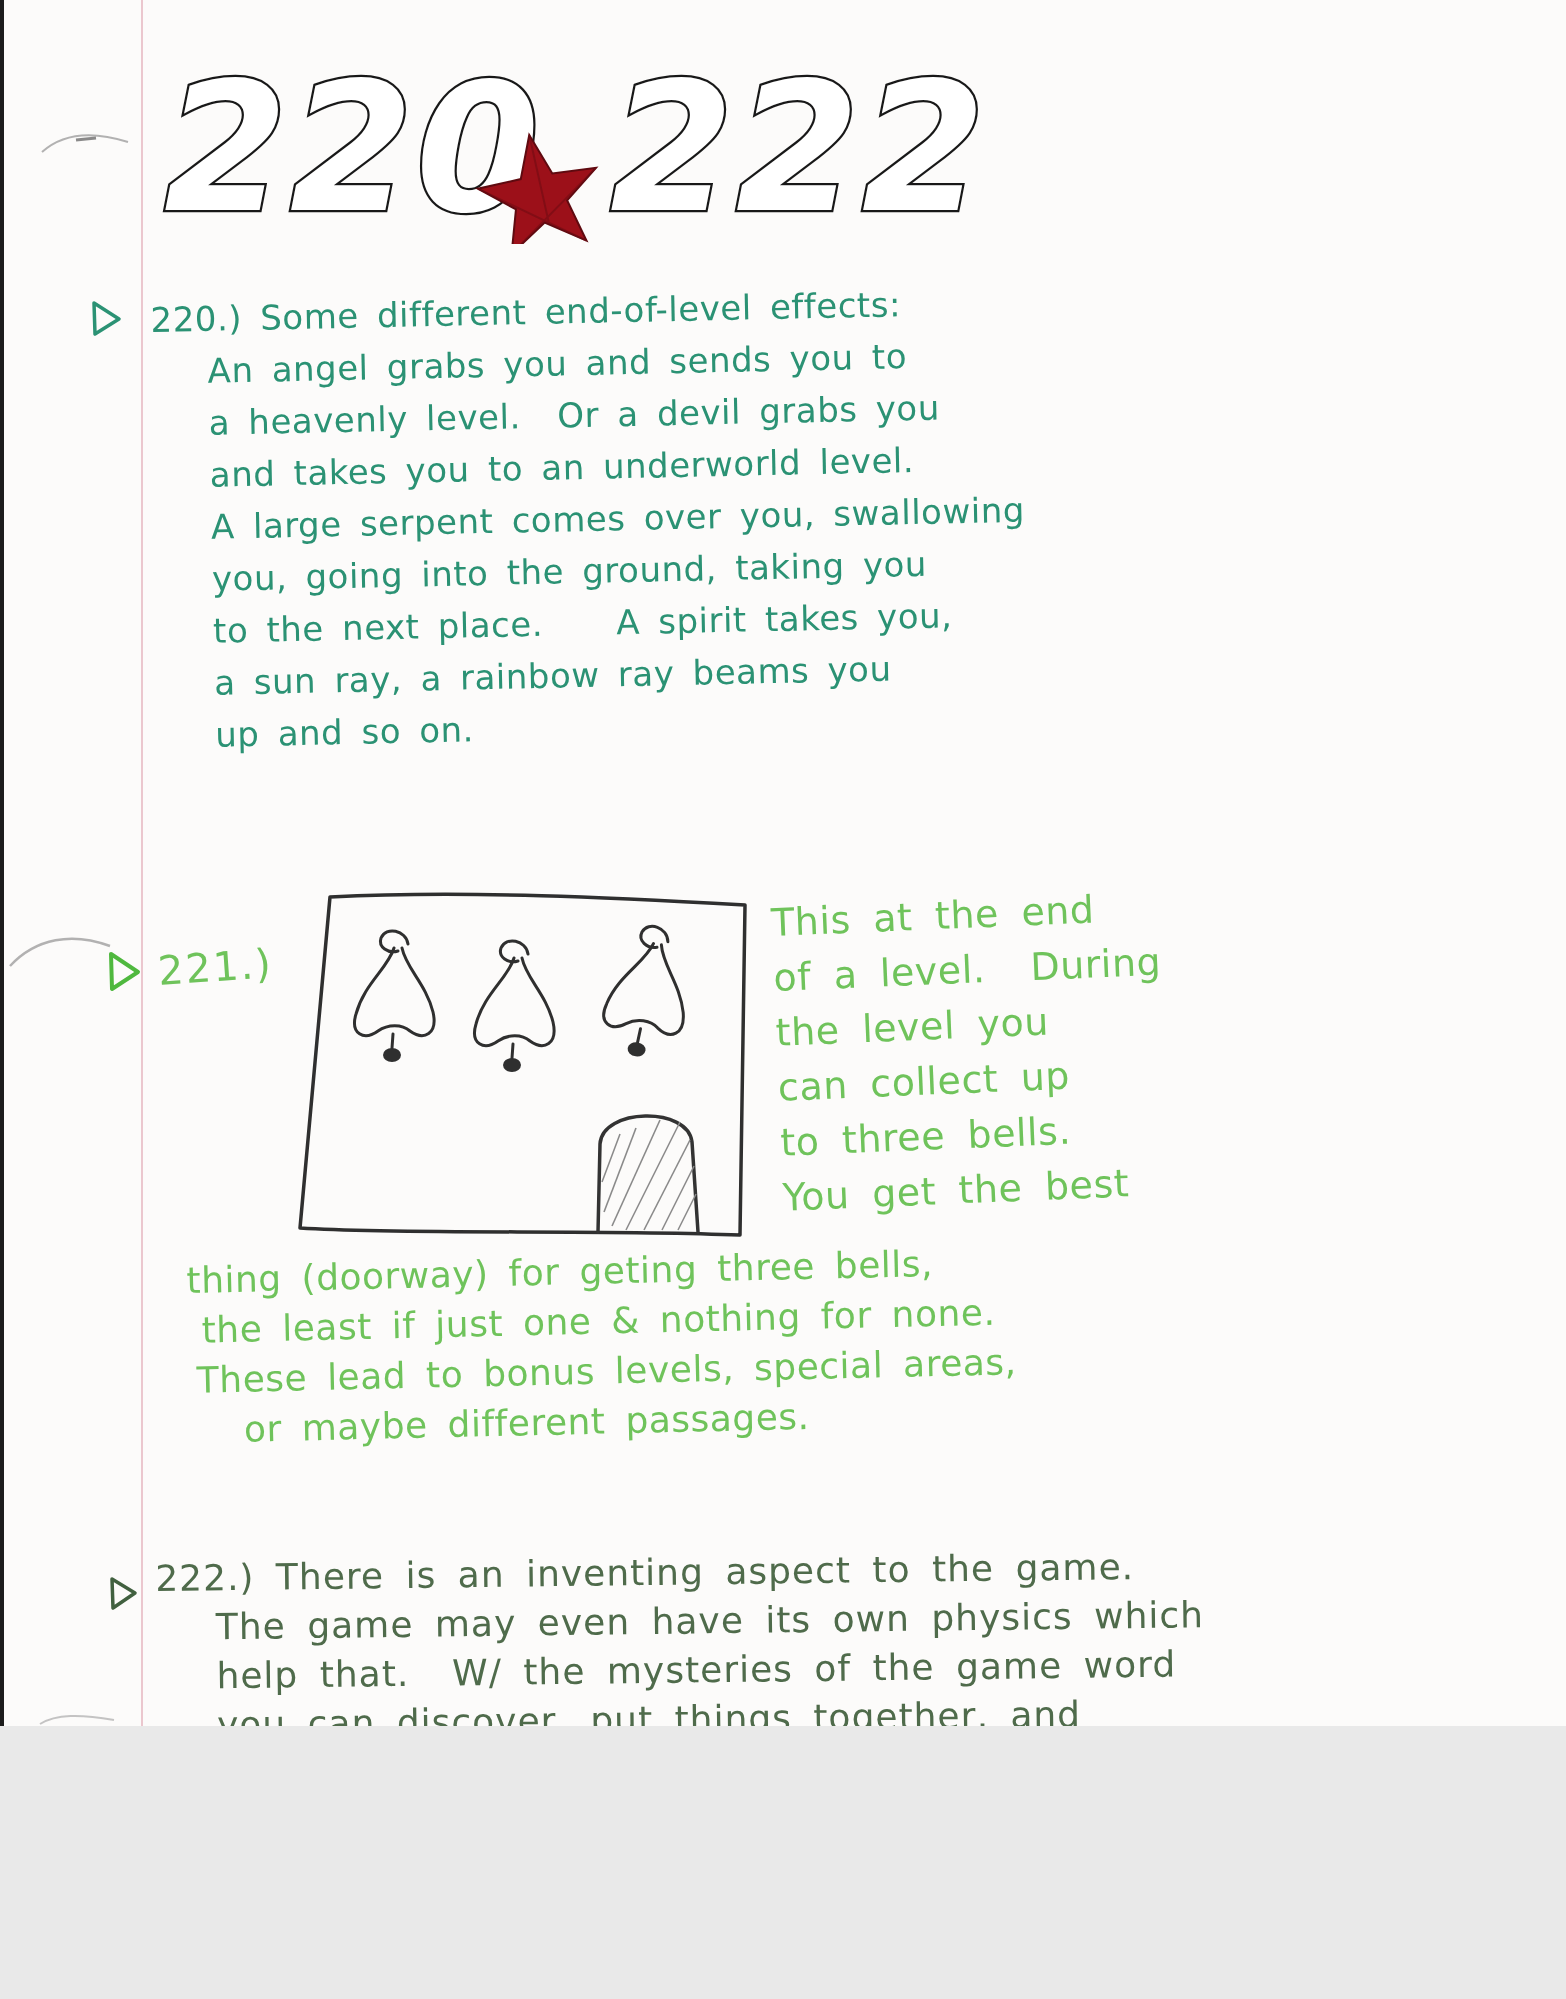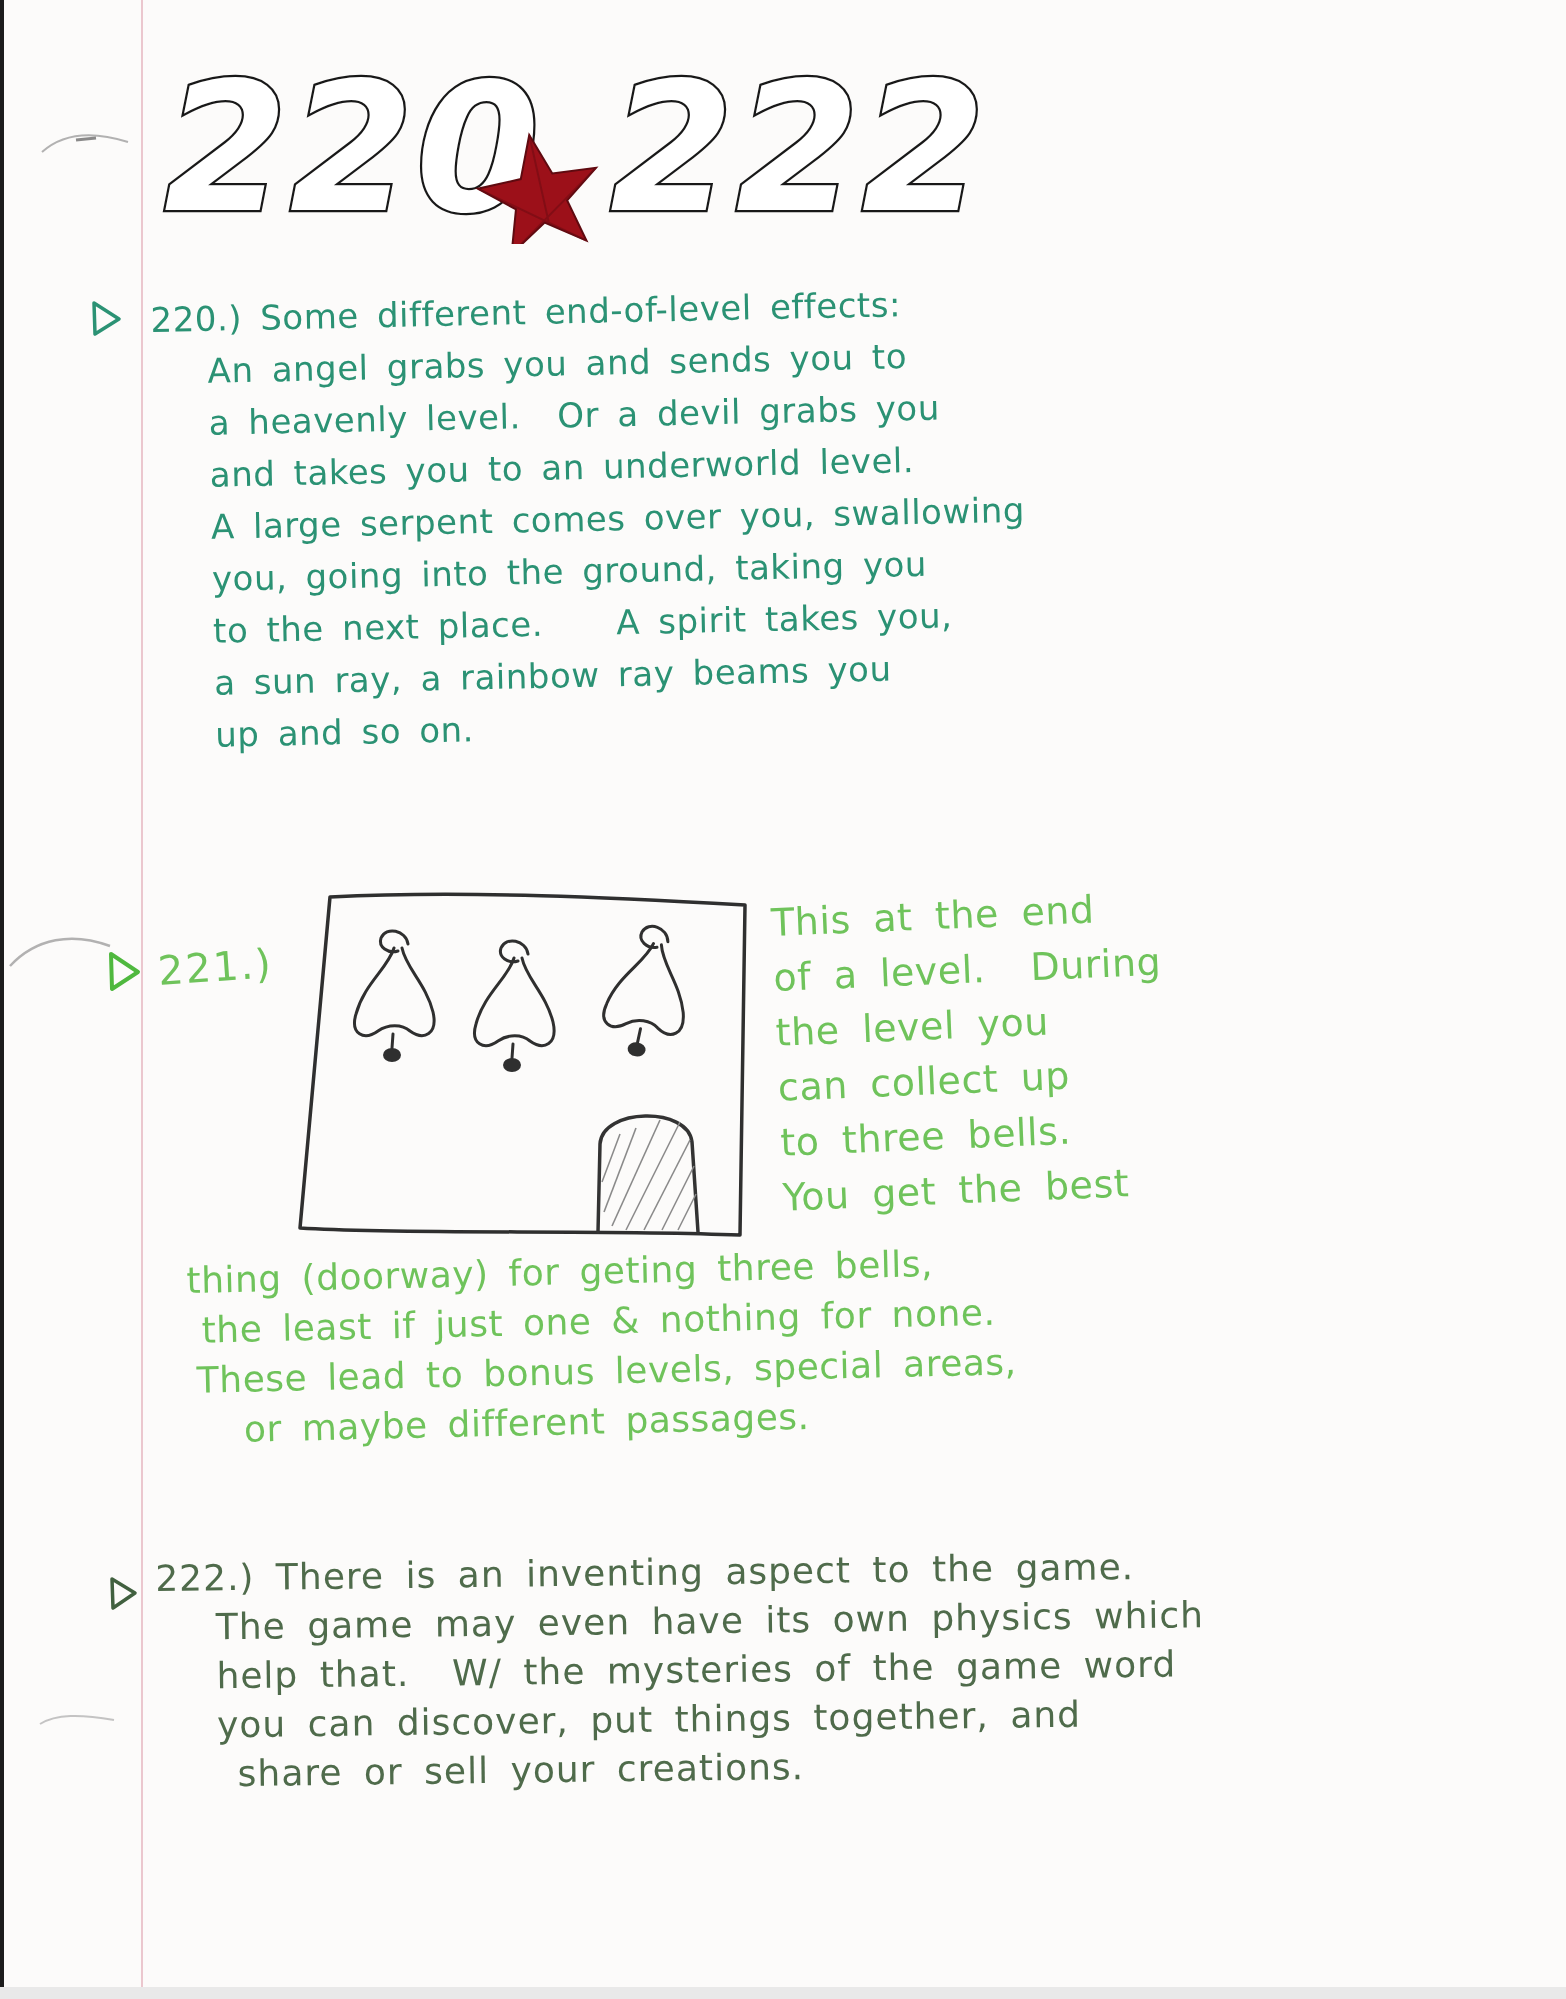--- a/index.html
+++ b/index.html
@@ -1,18 +1,18 @@
 <!DOCTYPE html>
 <html><head>
 <meta charset="utf-8">
 <style>
   html,body{margin:0;padding:0;background:#e9e9e9;}
   .page{
     position:relative;
-    width:1566px;height:1987px;
+    width:1566px;height:1726px;
     background:#fcfbfa;
     font-family:"DejaVu Sans",sans-serif;
     overflow:hidden;
     margin:0 auto;
   }
   .scan-edge{position:absolute;left:0;top:0;width:4px;height:100%;background:#1c1c1c;}
   .margin-line{position:absolute;left:141px;top:0;width:2px;height:100%;background:#e7bdc5;opacity:.85;}
   .title-svg{position:absolute;left:158px;top:44px;}
   .title-text{
     font-family:"DejaVu Sans",sans-serif;

